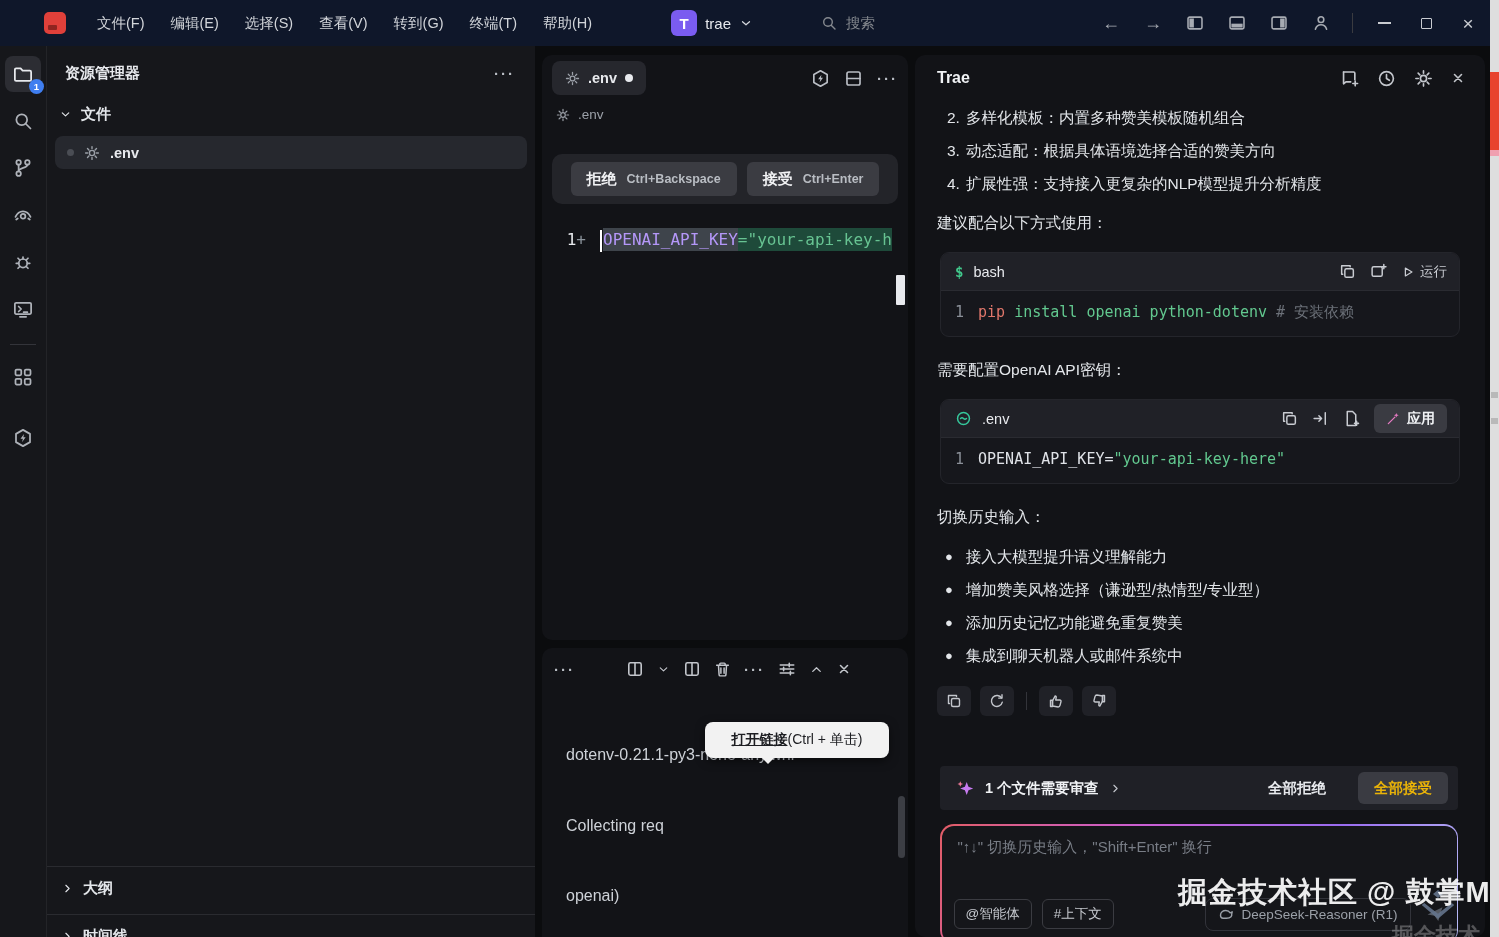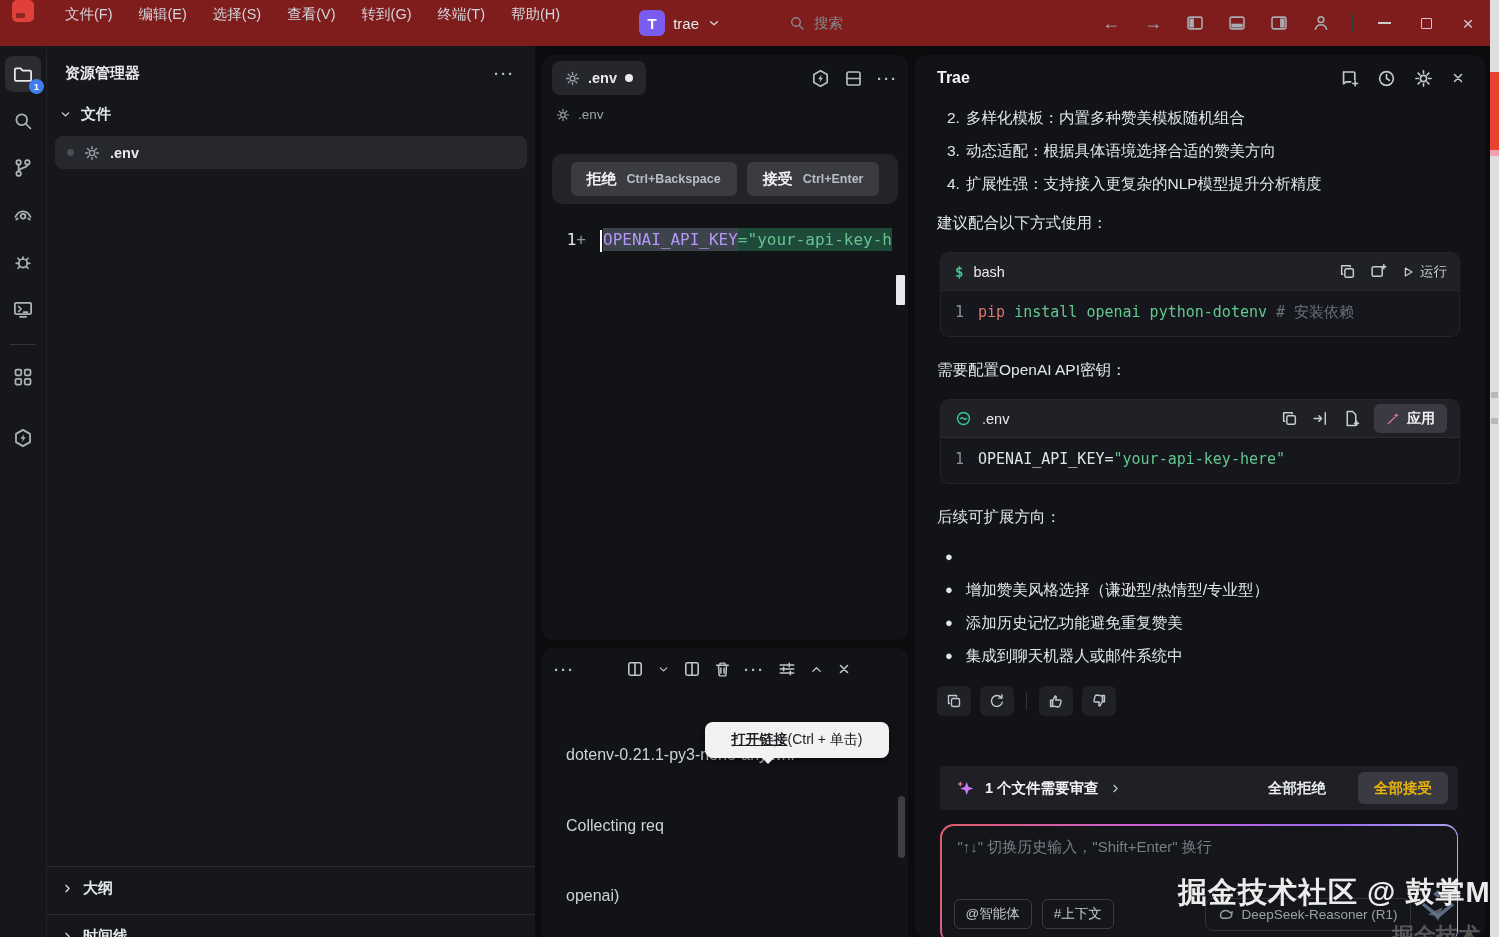--- a/index.html
+++ b/index.html
@@ -4,21 +4,21 @@
 <style>
   *{margin:0;padding:0;box-sizing:border-box;}
   html,body{width:1499px;height:937px;overflow:hidden;background:#0b0c0e;
     font-family:"Liberation Sans",sans-serif;color:#d6d9de;-webkit-font-smoothing:antialiased;}
   .abs{position:absolute;}
   .ic{display:inline-block;vertical-align:middle;}
   svg.ic{stroke:currentColor;fill:none;stroke-width:1.4;stroke-linecap:round;stroke-linejoin:round;}
   .mono{font-family:"DejaVu Sans Mono",monospace;}
 
   
-  #titlebar{left:0;top:0;width:1499px;height:46px;background:#7f1d1d;display:flex;z-index:5;}
+  #titlebar{left:0;top:0;width:1499px;height:46px;background:#0f172a;display:flex;align-items:center;z-index:5;padding-left:32px;}
   #app-logo{width:22px;height:22px;background:#e0403a;border-radius:5px;margin:0 18px 0 12px;position:relative;flex:none;}
   #app-logo::after{content:"";position:absolute;left:4px;bottom:4px;width:9px;height:5px;background:#8f2420;border-radius:1px;}
   .menu-item{font-size:14.5px;color:#d2d5da;padding:5px 13px;border-radius:5px;cursor:default;white-space:nowrap;}
   #workspace{display:flex;align-items:center;gap:8px;margin-left:58px;padding:4px 8px;border-radius:6px;}
   #ws-avatar{width:26px;height:26px;border-radius:6px;background:#7a5cf0;color:#fff;font-weight:bold;
     font-size:15px;display:flex;align-items:center;justify-content:center;}
   #ws-name{font-size:15px;color:#e6e8ec;}
   #search-box{display:flex;align-items:center;gap:9px;margin-left:60px;color:#85898f;}
   #search-box input{background:transparent;border:none;outline:none;color:#c8ccd2;font-size:14.5px;width:180px;
     font-family:"Liberation Sans",sans-serif;}
@@ -509,23 +509,24 @@
             </svg>
           <span>应用</span>
         </div>
       </div>
     </div>
     <div class="cc-body mono">
       <span class="cc-ln">1</span><span>OPENAI_API_KEY=</span><span class="tok-arg">"your-api-key-here"</span>
     </div>
   </div>
 
-  <div class="heading">后续可扩展方向：</div>
+  <div class="heading">切换历史输入：</div>
   <div class="bullet-row">
       <span class="bullet-dot">●</span>
+      <span>接入大模型提升语义理解能力</span>
     </div>
   <div class="bullet-row">
       <span class="bullet-dot">●</span>
       <span>增加赞美风格选择（谦逊型/热情型/专业型）</span>
     </div>
   <div class="bullet-row">
       <span class="bullet-dot">●</span>
       <span>添加历史记忆功能避免重复赞美</span>
     </div>
   <div class="bullet-row">

